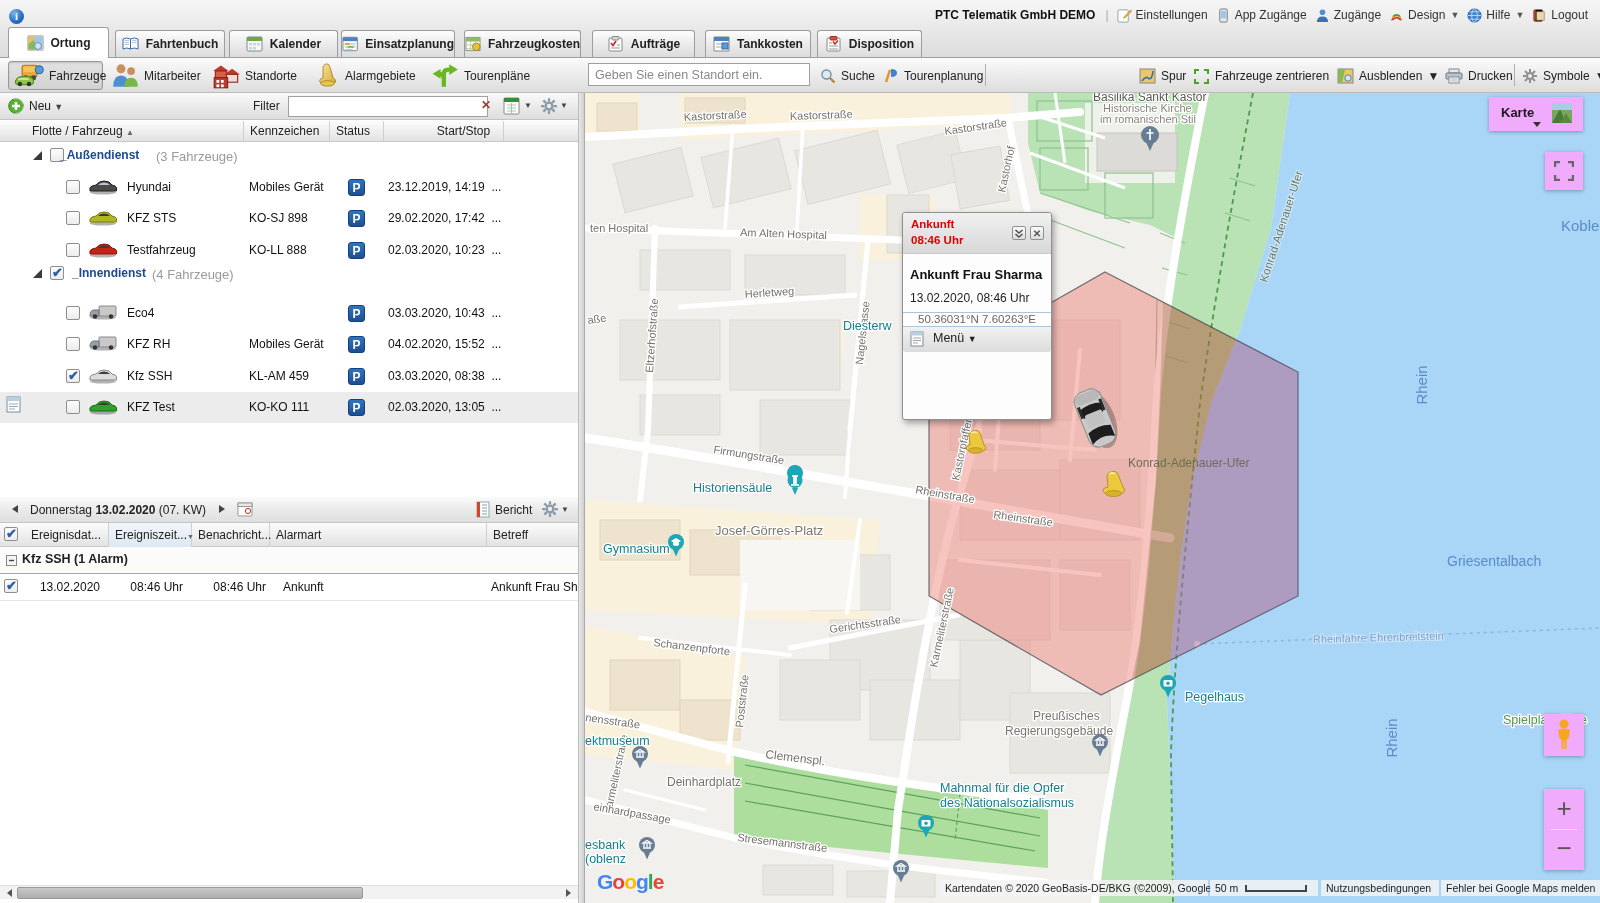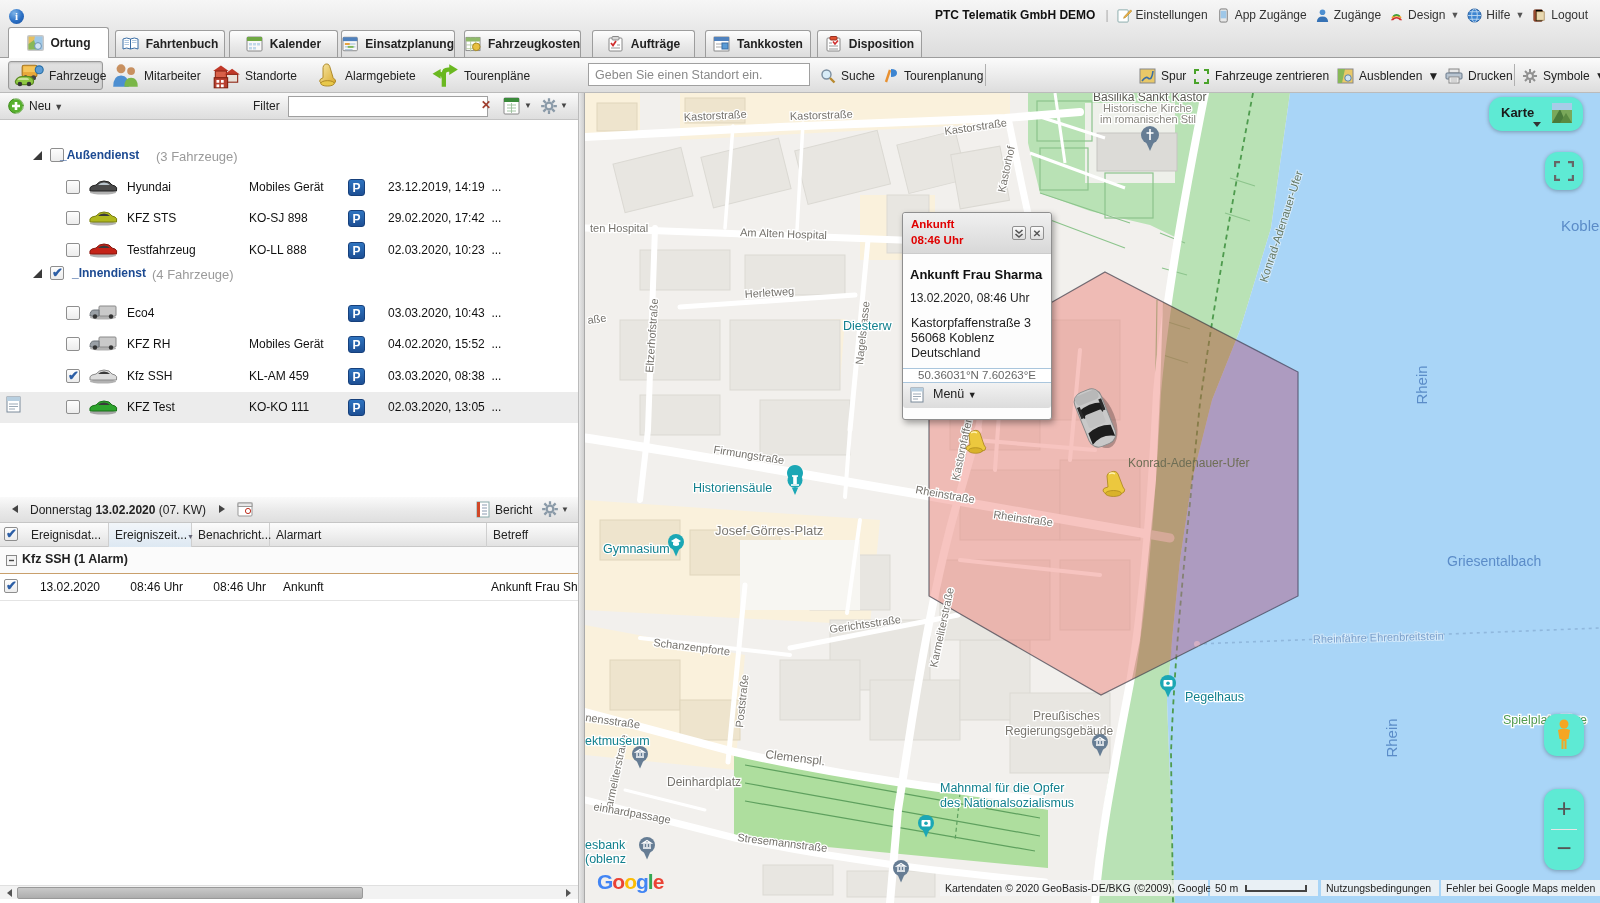--- a/index.html
+++ b/index.html
@@ -85,21 +85,21 @@
   background:linear-gradient(#fafafa,#dcdcdc); color:#555; font-size:10px; font-weight:bold; text-align:center; line-height:13px;}
 #popup .nm { padding:13px 7px 0; font-weight:bold; font-size:13px; color:#111; white-space:nowrap; }
 #popup .dt { padding:9px 7px 0; font-size:12px; white-space:nowrap; }
 #popup .ad { padding:11px 8px 0; font-size:12.5px; line-height:15px; }
 #popup .co { margin-top:7px; border-top:1px solid #aac6dd; border-bottom:1px solid #aac6dd; background:#fff;
   text-align:center; font-size:11.5px; color:#666; padding:0 0 1px; }
 #popup .ft { height:25px; background:linear-gradient(#f2f2f2,#dcdcdc); border-radius:0 0 3px 3px; position:relative; }
 #popup .ft .mn { position:absolute; left:30px; top:4px; font-size:12.5px; color:#222; }
 
 
-.mapbtn { position:absolute; background:#5eead4; border-radius:13px; box-shadow:0 1px 4px rgba(0,0,0,.3); }
+.mapbtn { position:absolute; background:#f0abfc; border-radius:0; box-shadow:0 1px 4px rgba(0,0,0,.3); }
 #kartebtn { left:904px; top:4px; width:94px; height:34px; }
 #kartebtn .t { position:absolute; left:12px; top:8px; font-size:13px; font-weight:bold; color:#1a1a1a; }
 #kartebtn .arr { position:absolute; left:44px; top:25px; width:0; height:0; border:4px solid transparent; border-top:5px solid #333; }
 #fsbtn { left:960px; top:59px; width:38px; height:38px; }
 #pegman { left:959px; top:621px; width:40px; height:42px; }
 #zoomctl { left:959px; top:696px; width:40px; height:81px; }
 #zoomctl .plus { position:absolute; left:0; top:0; width:40px; height:40px; color:#555; font-size:26px; text-align:center; line-height:38px; }
 #zoomctl .minus { position:absolute; left:0; top:41px; width:40px; height:40px; color:#555; font-size:26px; text-align:center; line-height:36px; }
 #zoomctl .div { position:absolute; left:7px; top:40px; width:26px; height:1px; background:#e6e6e6; }
 
@@ -301,20 +301,27 @@
         </svg>
       <span style="position:absolute;left:524px;top:8px;font-size:8px;color:#444;">▼</span>
       <svg style="position:absolute;left:540px;top:4px;" width="18" height="18" viewBox="0 0 16 16">
           <circle cx="8" cy="8" r="3" fill="none" stroke="#8a9aa8" stroke-width="2"></circle>
           <g stroke="#8a9aa8" stroke-width="2">
             <path d="M8 1 V4 M8 12 V15 M1 8 H4 M12 8 H15 M3 3 L5.2 5.2 M10.8 10.8 L13 13 M13 3 L10.8 5.2 M5.2 10.8 L3 13"></path>
           </g>
         </svg>
       <span style="position:absolute;left:560px;top:8px;font-size:8px;color:#444;">▼</span>
     </div>
+    <div id="treehdr">
+      <div class="hcell" style="left:0px;width:244px;padding-left:32px;">Flotte / Fahrzeug <span style="font-size:8px;color:#667;">▲</span></div>
+      <div class="hcell" style="left:244px;width:86px;">Kennzeichen</div>
+      <div class="hcell" style="left:330px;width:54px;">Status</div>
+      <div class="hcell" style="left:384px;width:120px;text-align:center;padding-left:40px;">Start/Stop</div>
+      <div class="hcell" style="left:504px;width:73px;border-right:none;"></div>
+    </div>
     <div id="tree">
       <div class="trow" style="top:47px;">
         <svg style="position:absolute;left:33px;top:11px;" width="9" height="9">
             <polygon points="9,0 9,9 0,9" fill="#3a3a3a"></polygon>
           </svg>
         <div class="cb" style="left:50px;top:8px;"></div>
         <span class="grp" style="position:absolute;left:60px;top:8px;">_Außendienst</span>
         <span class="cnt" style="position:absolute;left:156px;top:9px;">(3 Fahrzeuge)</span>
       </div>
       <div class="trow" style="top:79px;">
@@ -727,21 +734,20 @@
       <div class="hd">
         <div class="r1">Ankunft</div>
           <div class="r2">08:46 Uhr</div>
         <div class="pbtn" style="left:109px;"><svg width="12" height="12" viewBox="0 0 12 12" style="margin-top:0.5px;">
               <path d="M2.5 2 L6 5 L9.5 2 M2.5 6 L6 9 L9.5 6" fill="none" stroke="#555" stroke-width="1.6"></path>
             </svg></div>
         <div class="pbtn" style="left:127px;">✕</div>
       </div>
       <div class="nm">Ankunft Frau Sharma</div>
       <div class="dt">13.02.2020, 08:46 Uhr</div>
-      <div class="ad">Kastorpfaffenstraße 3<br>56068 Koblenz<br>Deutschland</div>
       <div class="co">50.36031°N 7.60263°E</div>
       <div class="ft">
           <svg style="position:absolute;left:7px;top:4px;" width="15" height="17" viewBox="0 0 15 17">
             <rect x="1" y="1" width="12" height="14" fill="#fff" stroke="#7a8a9a"></rect>
             <rect x="1" y="1" width="12" height="3.5" fill="#b8cfe0"></rect>
             <path d="M3 7 H11 M3 9.5 H11 M3 12 H8" stroke="#9aa8b5" stroke-width="1"></path>
           </svg>
           <div class="mn">Menü <span style="font-size:9px;">▼</span></div>
         </div>
     </div>

